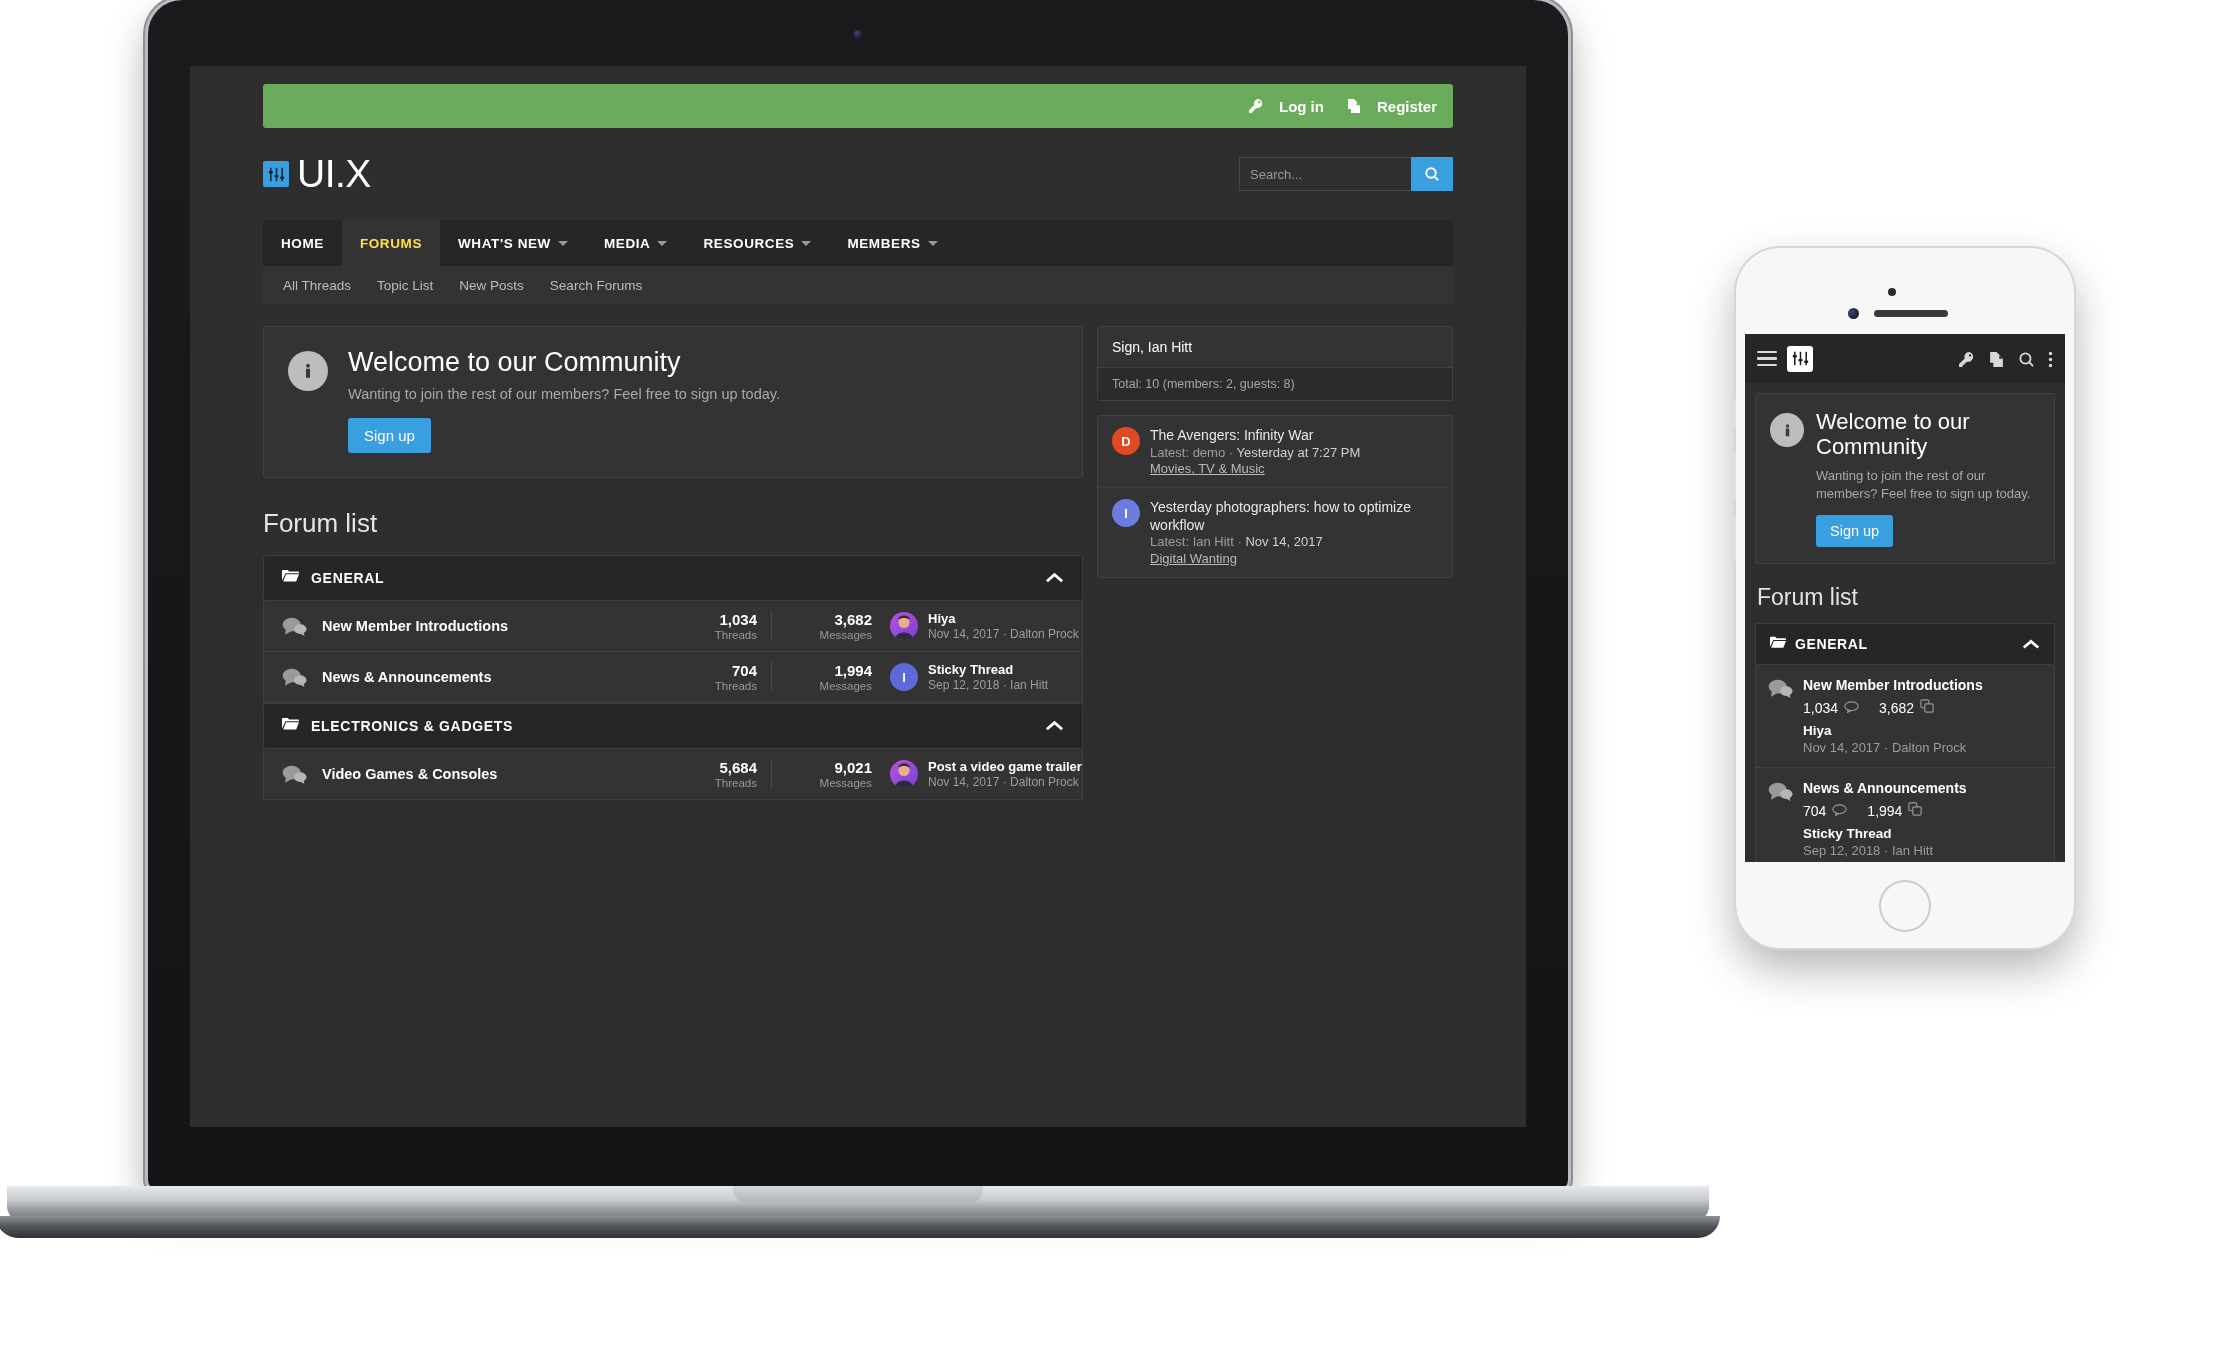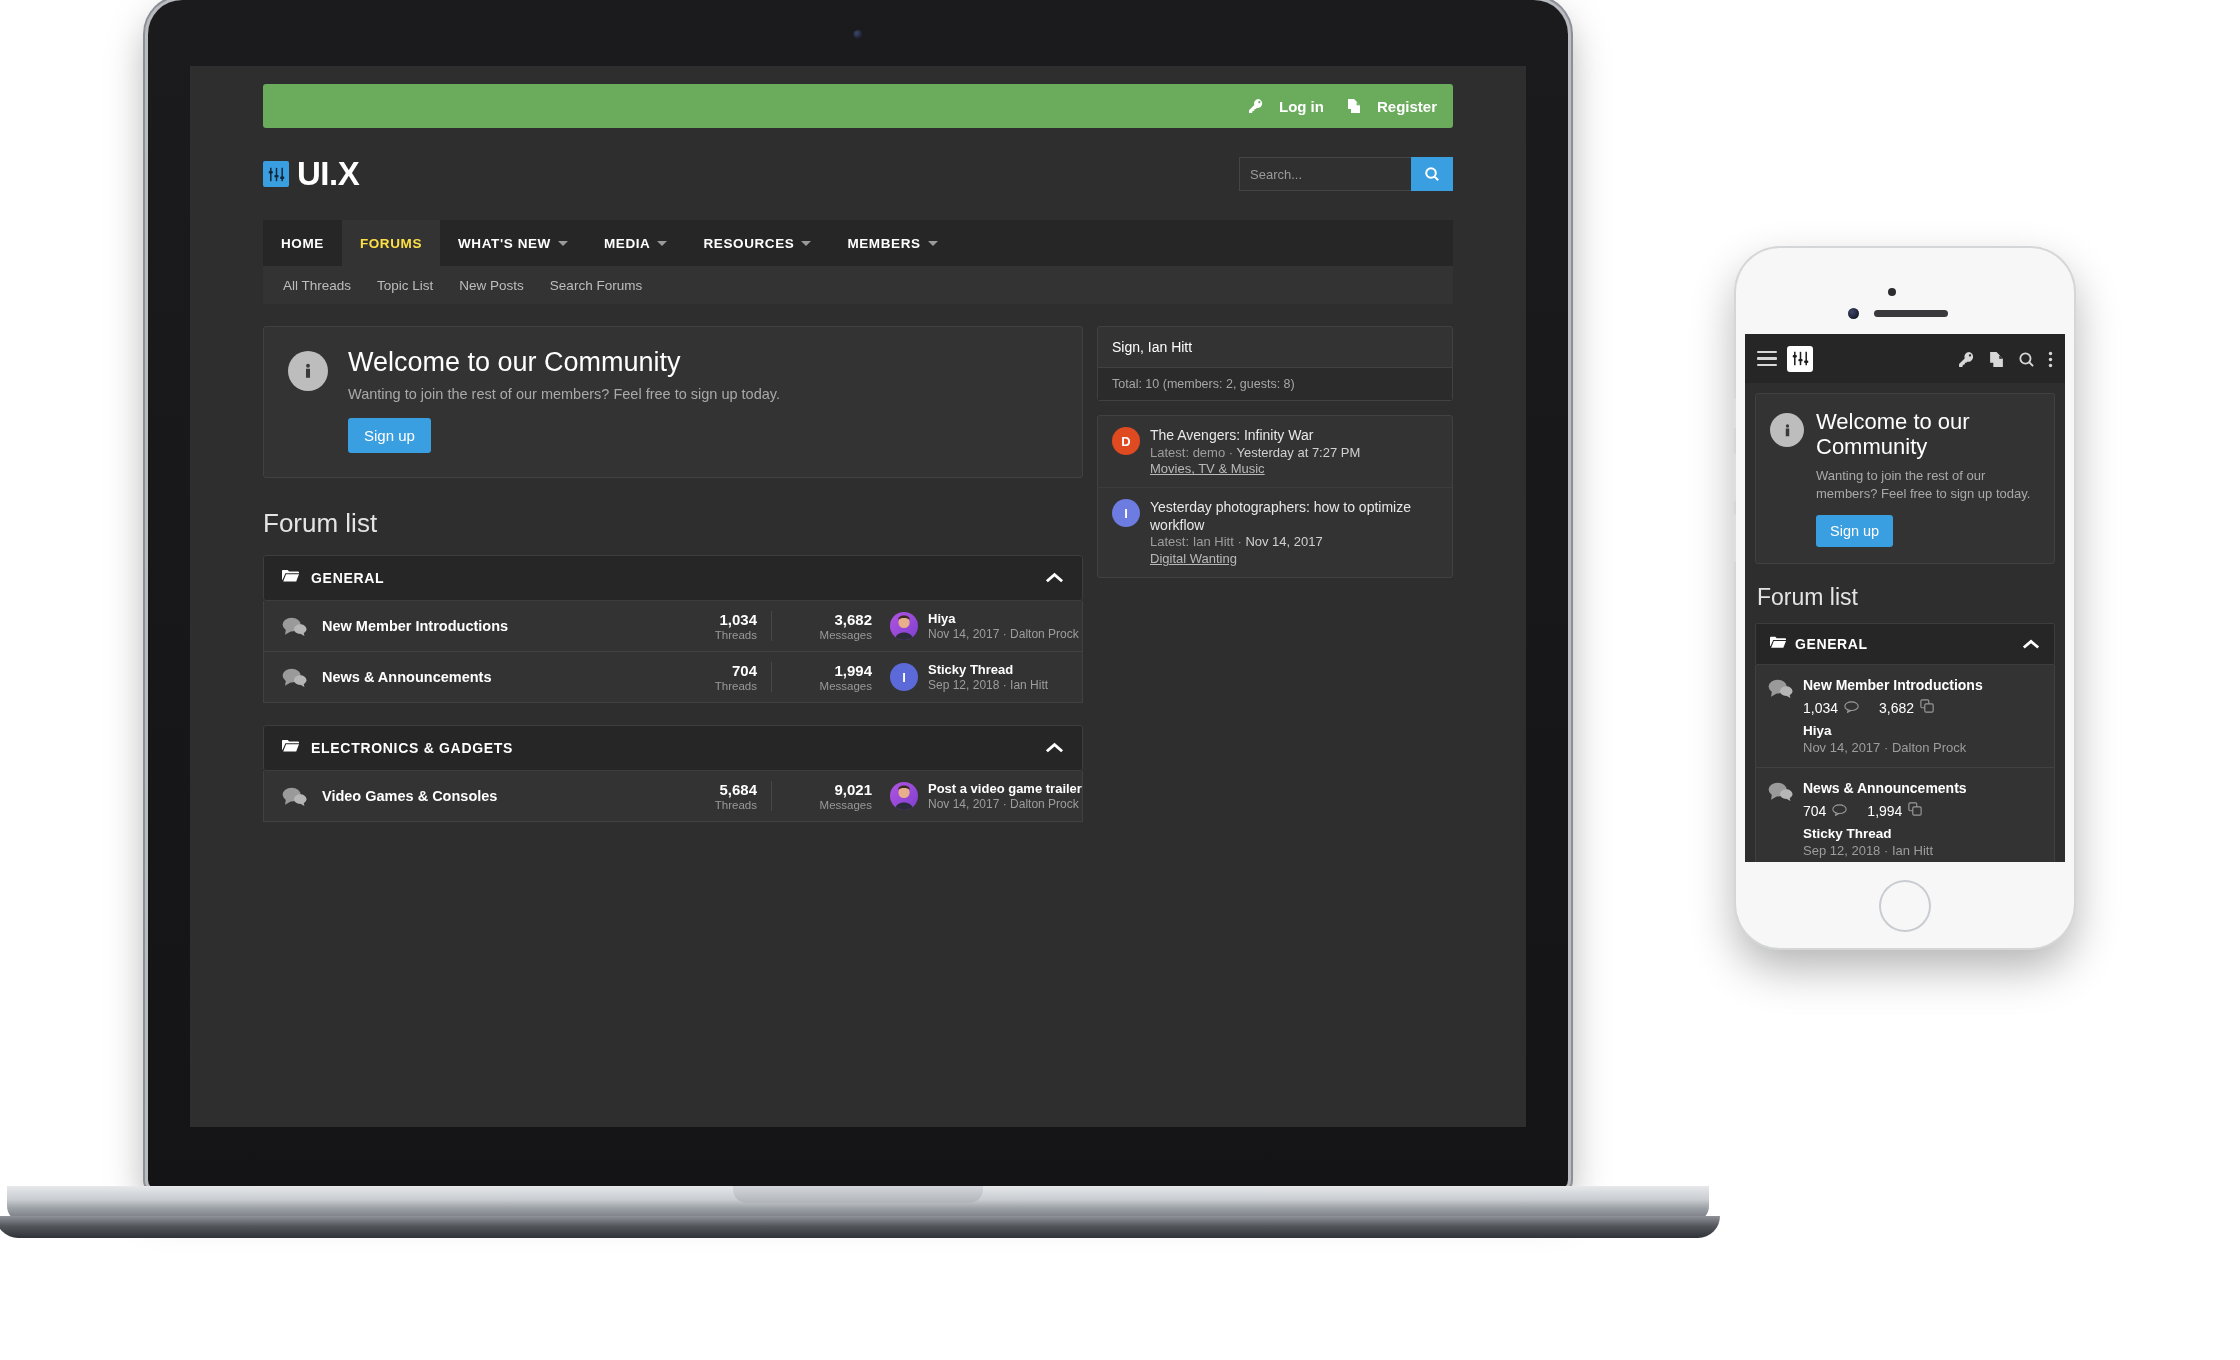--- a/index.html
+++ b/index.html
@@ -55,21 +55,21 @@
   }
   .topbar a { color:#fff; font-size:15px; font-weight:600; display:flex; align-items:center; gap:15px; text-decoration:none; }
   .ico { display:inline-block; width:16px; height:16px; fill:#fff; }
 
   .brandrow { height: 92px; display:flex; align-items:center; justify-content: space-between; }
   .brand { display:flex; align-items:center; gap:8px; }
   .brand-logo {
     width: 26px; height:26px; background:#3a9fe0; border-radius:2px;
     display:flex; align-items:center; justify-content:center;
   }
-  .brand-text { color:#fff; font-size:33px; font-weight:700; letter-spacing:-0.5px; }
+  .brand-text { color:#fff; font-size:39px; font-weight:400; letter-spacing:-0.5px; }
 
   .searchwrap { display:flex; height: 34px; }
   .searchwrap input {
     width: 172px; background:#303030; border:1px solid #454545; border-right:none;
     color:#cfcfcf; font-size:13px; padding:0 10px; outline:none;
     font-family:"Liberation Sans",sans-serif;
   }
   .searchwrap input::placeholder { color:#9a9a9a; }
   .searchbtn {
     width:42px; background:#3a9fe0; border:none; display:flex; align-items:center; justify-content:center; cursor:pointer;
@@ -382,21 +382,21 @@
                 </div>
                 <div class="lastpost">
                   <span class="avatar" style="background:#5b6ad8">I</span>
                   <div class="lp-txt">
                     <div class="lp-title">Sticky Thread</div>
                     <div class="lp-meta">Sep 12, 2018 · Ian Hitt</div>
                   </div>
                 </div>
               </div>
 
-              <div class="fcat" style="margin-top:22px">
+              <div class="fcat" style="">
                 <div class="fcat-left">
                   <span>
                     <svg viewBox="0 0 18 14" width="17" height="14">
                         <path fill="#fff" d="M0 1.6C0 1 .5.6 1 .6h5l1.5 1.6H17c.6 0 1 .4 1 1v1H3.6L.6 11H0z"></path>
                         <path fill="#fff" d="M4.3 5.2H18l-3 7.6H1.3z"></path>
                       </svg>
                   </span>
                   <span class="fcat-name">ELECTRONICS &amp; GADGETS</span>
                 </div>
                 <span>

